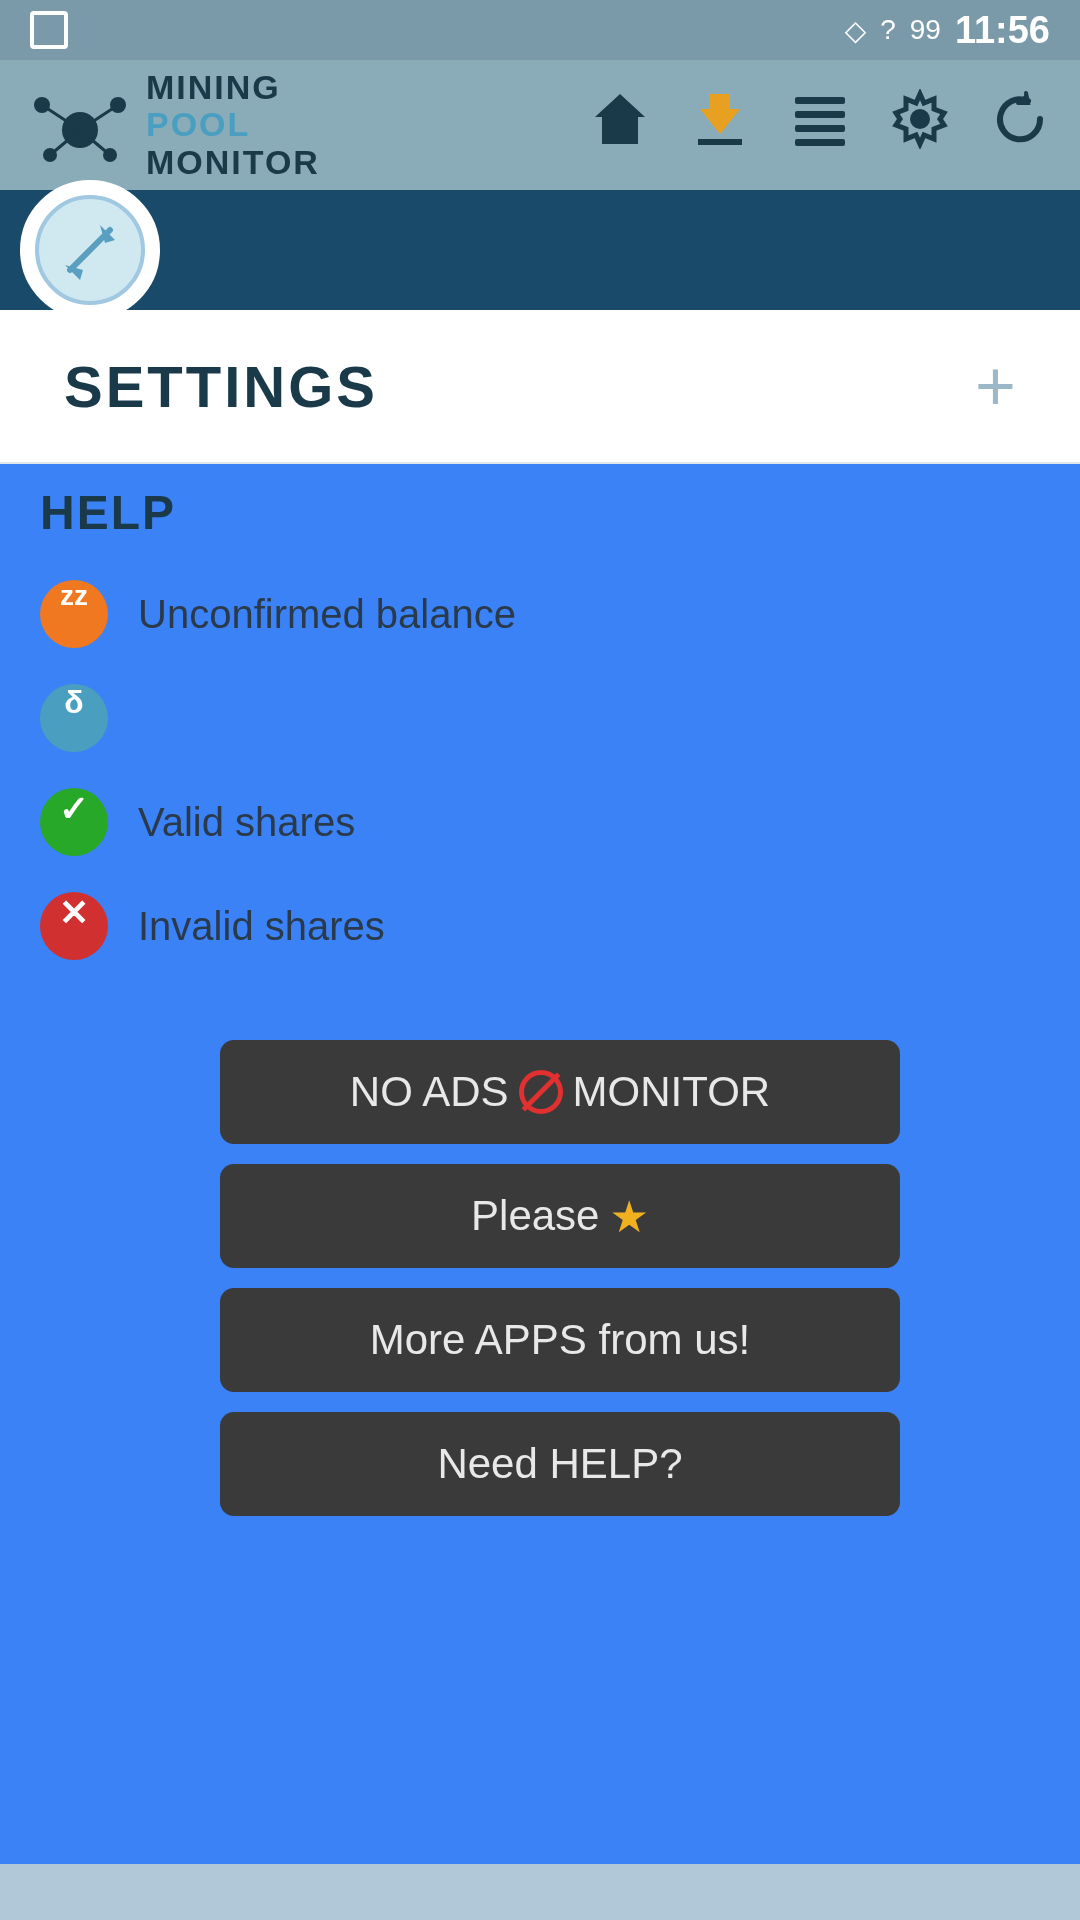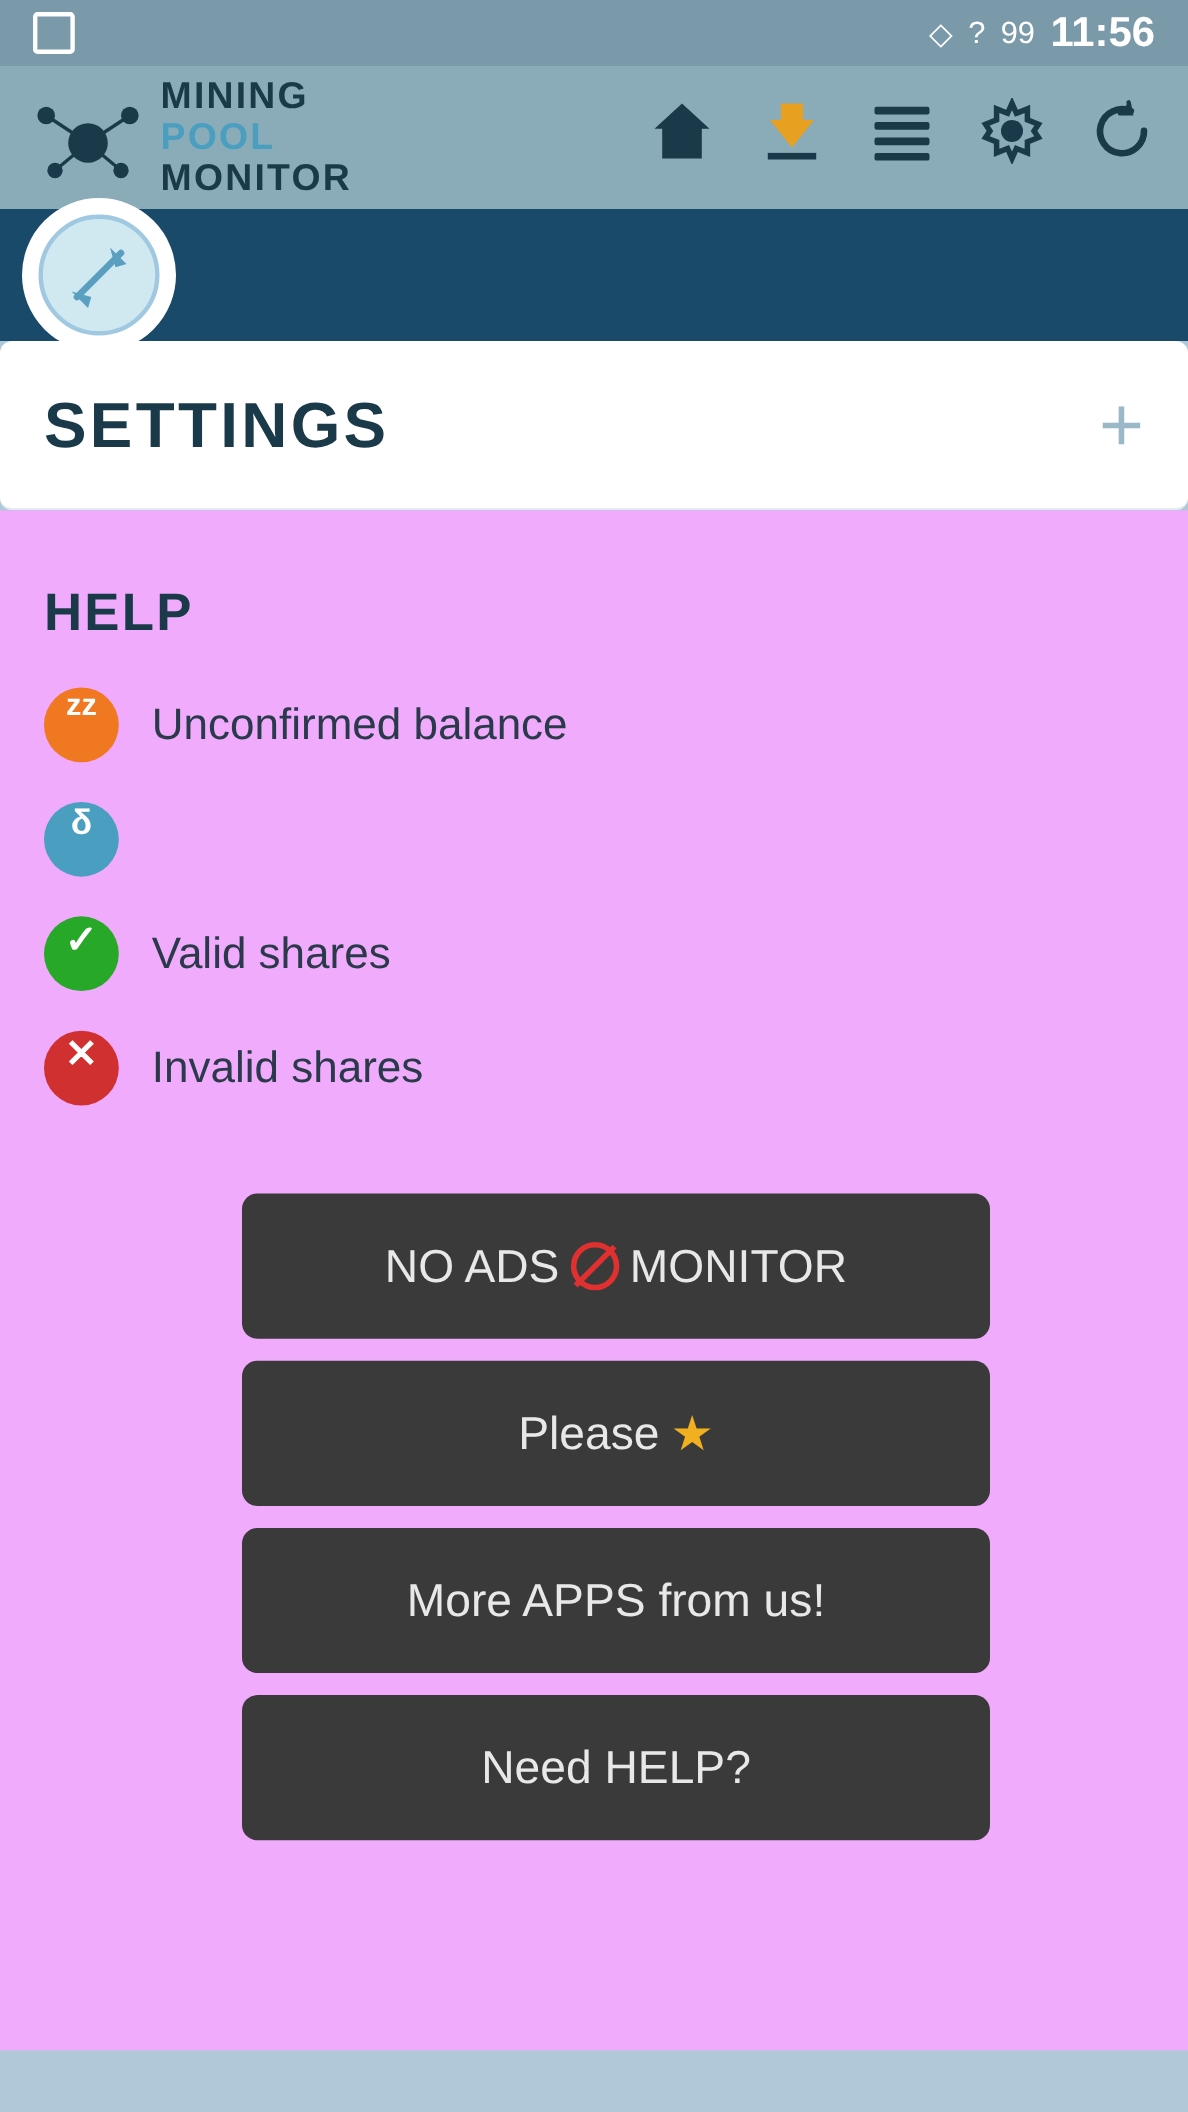--- a/index.html
+++ b/index.html
@@ -153,46 +153,45 @@
       border: 4px solid #a0c8e0;
       display: flex;
       align-items: center;
       justify-content: center;
     }
 
     
     .settings-header {
       width: 100%;
       background: #fff;
-      padding: 36px 40px;
+      padding: 36px 64px;
       display: flex;
       align-items: center;
       justify-content: space-between;
       border-bottom: 2px solid #e0e8ee;
-      border-radius: 11px;
     }
 
     .settings-title {
       font-size: 58px;
       font-weight: bold;
       color: #1a3a4a;
       letter-spacing: 3px;
     }
 
     .add-icon {
       font-size: 70px;
       color: #9ab8c8;
       font-weight: 300;
       cursor: pointer;
     }
 
     
     .main-content {
-      background: #f0abfc;
-      padding: 66px 40px;
+      background: #3b82f6;
+      padding: 21px 40px;
       min-height: 1400px;
     }
 
     .help-section-title {
       font-size: 48px;
       font-weight: bold;
       color: #1a3a4a;
       margin-bottom: 40px;
       letter-spacing: 2px;
     }
@@ -228,21 +227,21 @@
     .action-buttons {
       margin-top: 80px;
       display: flex;
       flex-direction: column;
       align-items: center;
       gap: 20px;
     }
 
     .action-btn {
       width: 680px;
-      height: 132px;
+      height: 104px;
       background: #3a3a3a;
       border: none;
       border-radius: 14px;
       display: flex;
       align-items: center;
       justify-content: center;
       cursor: pointer;
       gap: 10px;
       margin-left: 40px;
     }

